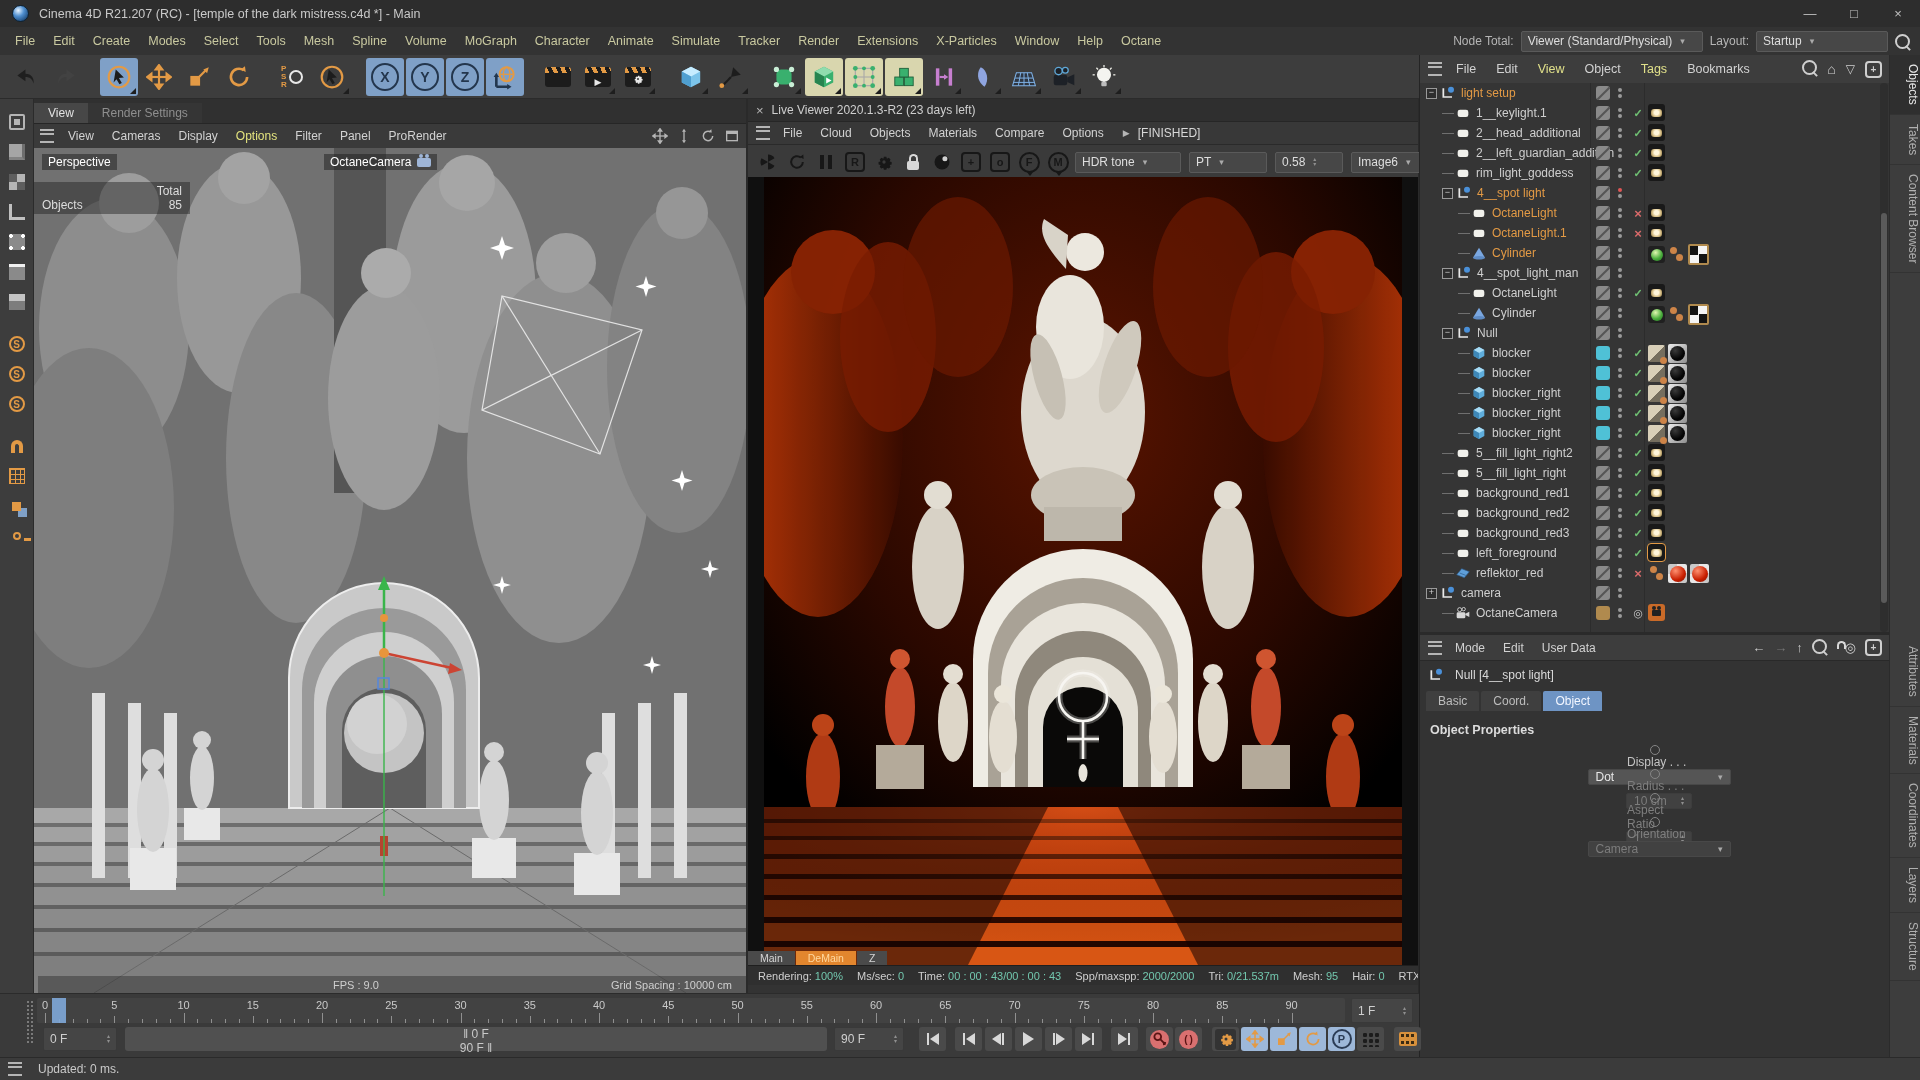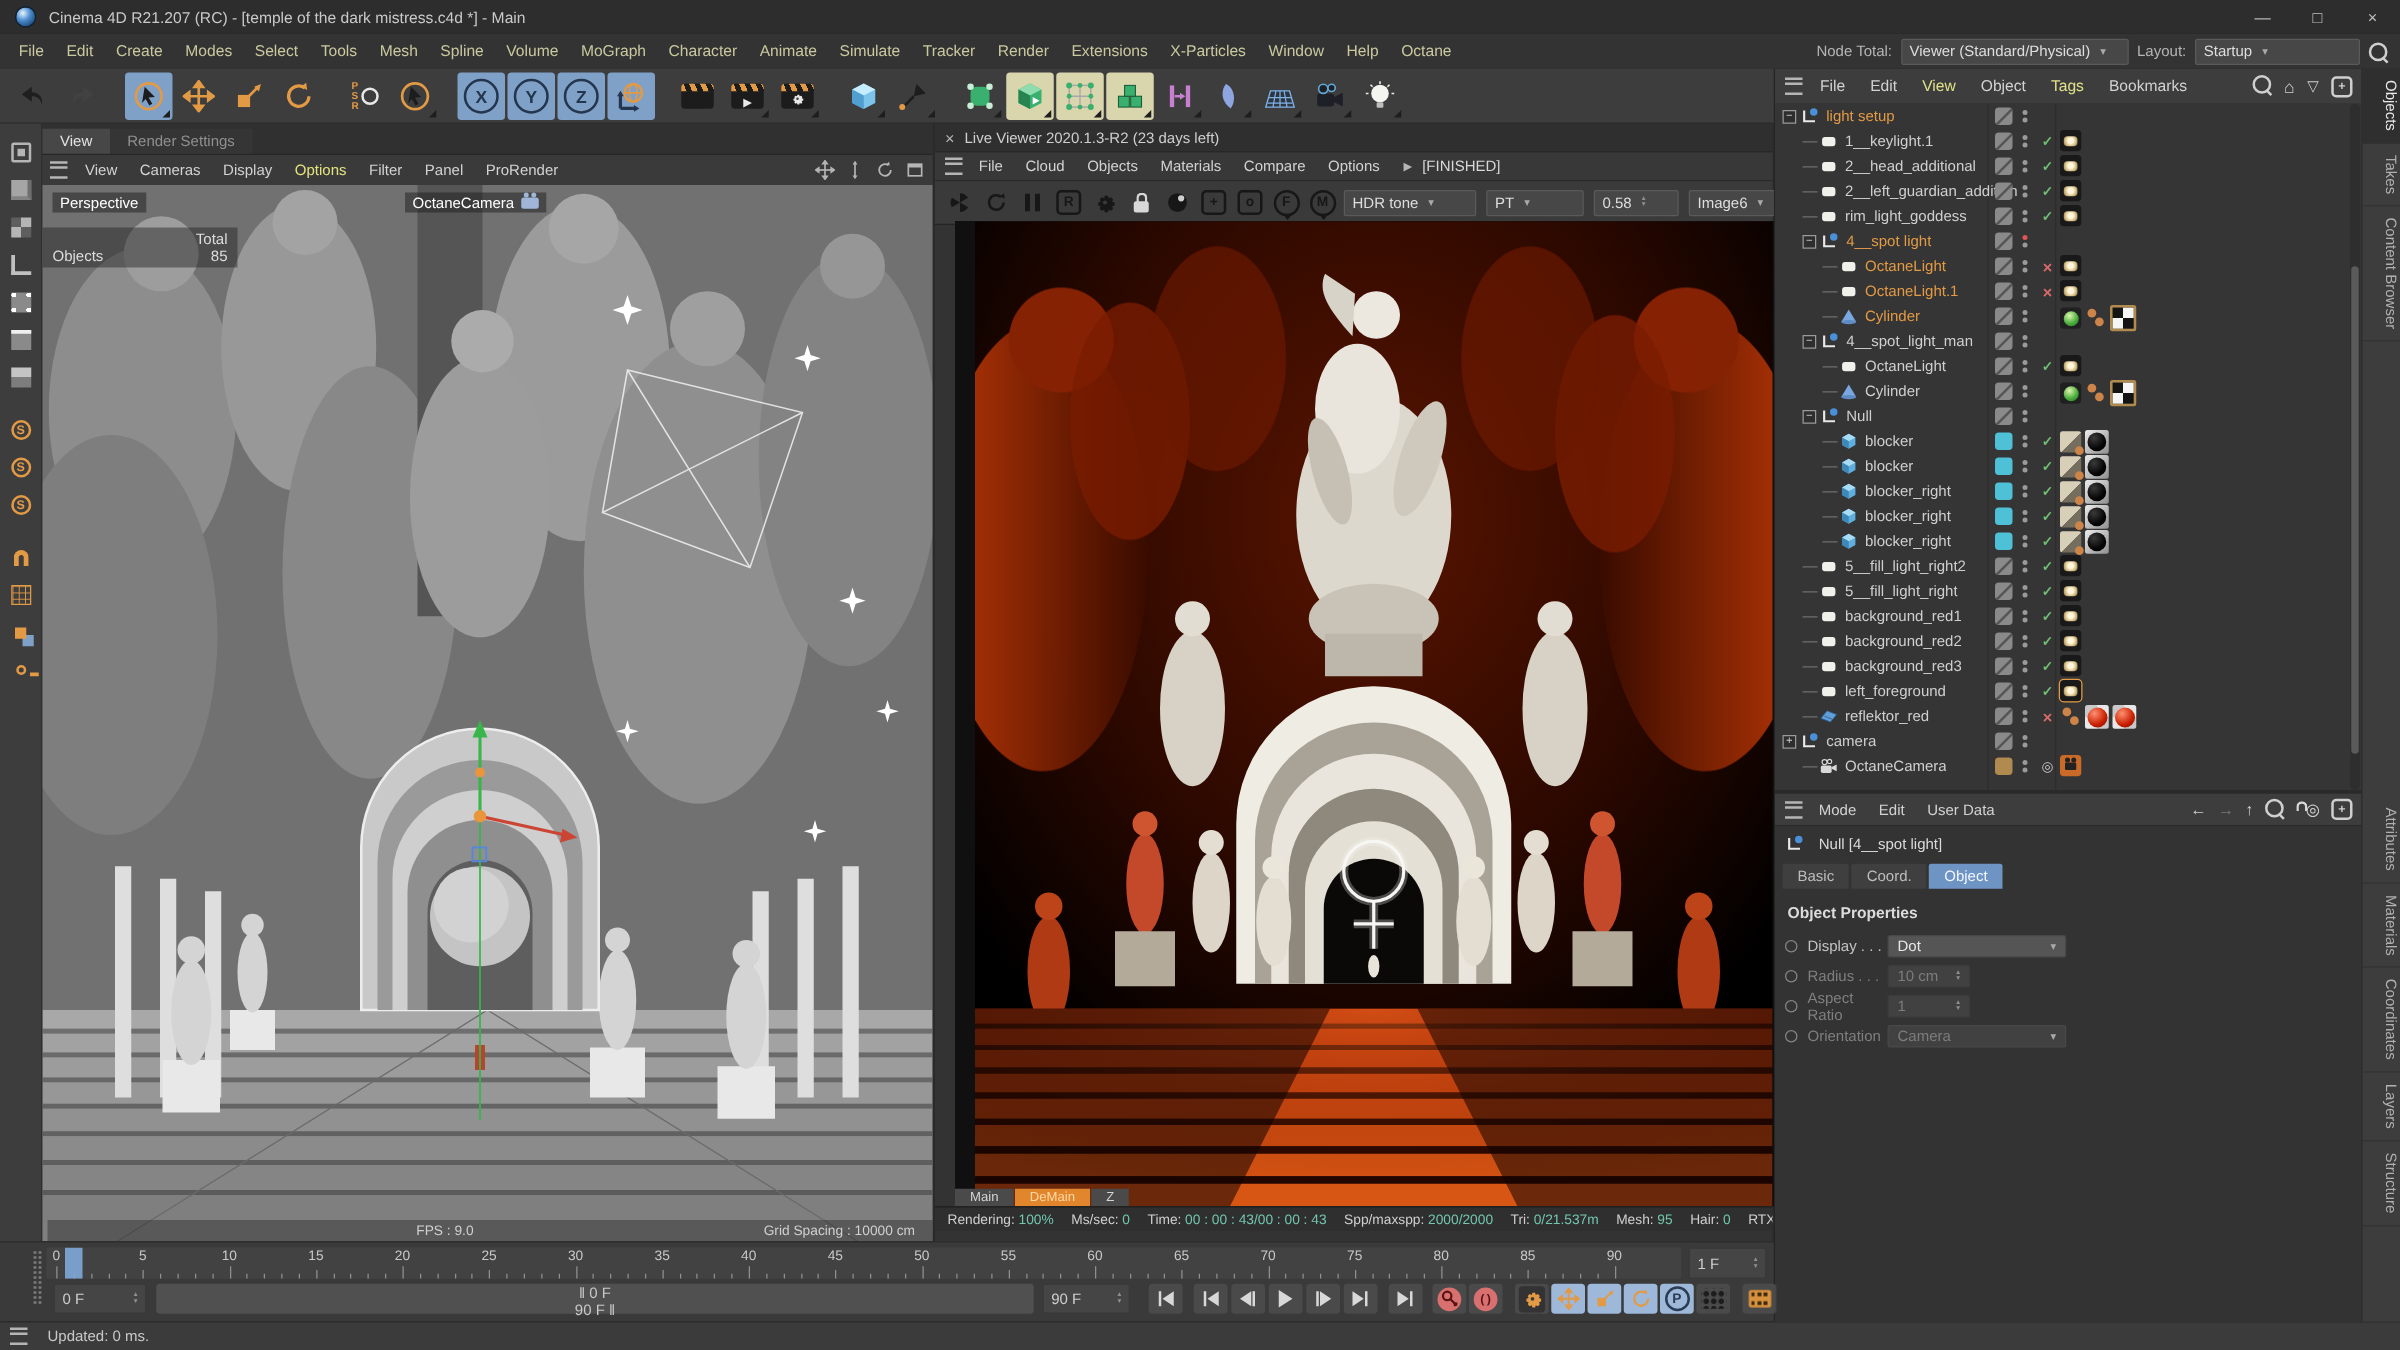--- a/index.html
+++ b/index.html
@@ -94,21 +94,21 @@
   .lv-tools{height:34px;background:#3a3a3a;display:flex;align-items:center;gap:5px;padding:0 8px;border-bottom:1px solid #242424;}
   .lvi{width:24px;height:24px;display:flex;align-items:center;justify-content:center;flex:none;}
   .lvi svg{width:20px;height:20px;}
   .box-ic{width:16px;height:16px;border:2px solid #171717;border-radius:4px;color:#171717;font-weight:bold;font-size:11px;display:flex;align-items:center;justify-content:center;}
   .pin-ic{width:17px;height:17px;border:2px solid #171717;border-radius:50%;color:#171717;font-weight:bold;font-size:11px;display:flex;align-items:center;justify-content:center;position:relative;}
   .pin-ic::after{content:'';position:absolute;left:5px;top:17px;border-left:4px solid transparent;border-right:4px solid transparent;border-top:5px solid #171717;}
   .lvp-bar{width:4px;height:14px;background:#171717;margin:0 2px;display:inline-block;}
   .lock-ic{width:12px;height:9px;background:#d8d8d8;border-radius:2px;position:relative;margin-top:7px;}
   .lock-ic::before{content:'';position:absolute;left:1.5px;top:-7px;width:9px;height:8px;border:2.5px solid #d8d8d8;border-bottom:none;border-radius:6px 6px 0 0;box-sizing:border-box;}
   .lv-drops{margin-left:auto;display:flex;gap:8px;align-items:center;}
-  .lv-canvas{position:absolute;left:16px;top:78px;width:670px;height:788px;background:#141414;overflow:hidden;}
+  .lv-canvas{position:absolute;left:0;top:78px;width:670px;height:788px;background:#141414;overflow:hidden;}
   .lv-tabs{position:absolute;left:0;bottom:0;height:15px;display:flex;align-items:flex-end;font-size:10.5px;}
   .lv-tab{padding:1px 12px;background:#4a4a4a;color:#d5d5d5;margin-right:1px;}
   .lv-tab.active{background:#E2862E;color:#ffd9a0;}
   .lv-status{position:absolute;left:0;top:866px;width:670px;height:20px;background:#2f2f2f;border-top:1px solid #1f1f1f;
     display:flex;align-items:center;gap:14px;padding:0 10px;box-sizing:border-box;font-size:11px;white-space:nowrap;overflow:hidden;}
   .lv-status .lbl{color:#cfcfcf;}
   .lv-status .val{color:#72c7ae;margin-left:3px;}
   .st-item{display:flex;}
   
   #rdock{left:1419px;top:55px;width:470px;height:1002px;background:#333;border-left:1px solid #242424;}
@@ -161,21 +161,21 @@
   
   .attr-menu{position:absolute;left:0;top:580px;width:470px;height:26px;background:#3d3d3d;display:flex;align-items:center;padding:0 8px;box-sizing:border-box;border-bottom:1px solid #292929;}
   .attr-menu .mi{padding:0 9px;color:#d2d2d2;}
   .attr-hicons{margin-left:auto;display:flex;gap:9px;align-items:center;color:#cfcfcf;font-size:13px;}
   .attr-title{position:absolute;left:0;top:608px;width:470px;height:24px;display:flex;align-items:center;gap:6px;padding:0 8px;box-sizing:border-box;color:#dadada;}
   .attr-tabs{position:absolute;left:6px;top:636px;display:flex;gap:2px;}
   .attr-tab{padding:3px 12px;background:#3f3f3f;color:#bdbdbd;border-radius:2px 2px 0 0;}
   .attr-tab.active{background:#6E94C4;color:#f2f6ff;}
   .attr-sec{position:absolute;left:10px;top:668px;font-weight:bold;color:#dcdcdc;font-size:12.5px;}
   .attr-rows{position:absolute;left:0;top:690px;width:470px;}
-  .attr-row{height:24px;display:flex;align-items:center;padding-left:8px;}
+  .attr-row{height:24px;display:flex;align-items:center;padding-left:8px;flex-direction:column;}
   .acirc{width:8px;height:8px;border:1.5px solid #858585;border-radius:50%;margin-right:8px;flex:none;}
   .alabel{width:64px;color:#c4c4c4;flex:none;}
   .attr-row.dis .alabel{color:#7f7f7f;}
   .actl{height:18px;border-radius:2px;display:flex;align-items:center;padding:0 7px;justify-content:space-between;box-sizing:border-box;}
   .actl.select{width:143px;background:#555;color:#e8e8e8;border:1px solid #484848;}
   .actl.spin{width:66px;background:#454545;color:#9a9a9a;border:1px solid #3d3d3d;}
   .attr-row.dis .actl{background:#414141;color:#7c7c7c;}
   .spincar{display:flex;flex-direction:column;font-size:6px;color:#8f8f8f;line-height:5px;}
   
   #tabstrip{left:1889px;top:55px;width:31px;height:1002px;background:#3d3d3d;border-left:1px solid #2b2b2b;box-sizing:border-box;}

